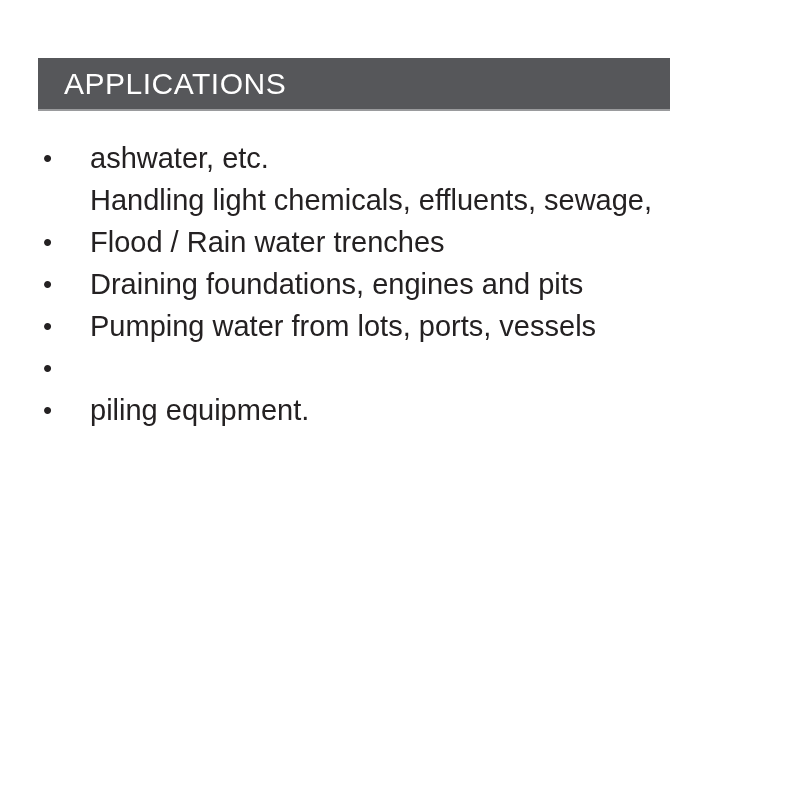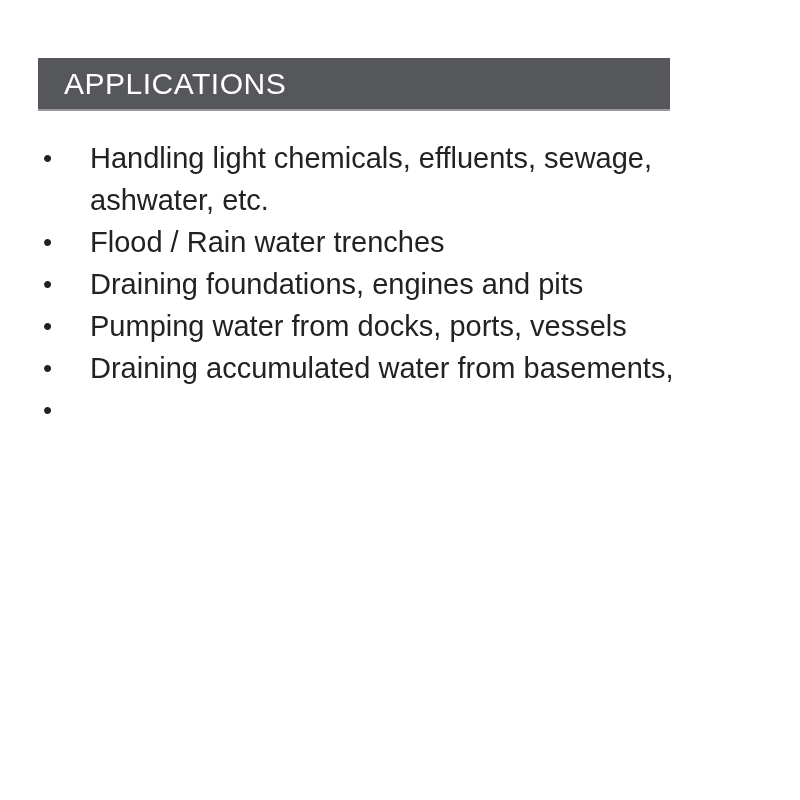--- a/index.html
+++ b/index.html
@@ -70,54 +70,54 @@
 
   <div class="header-bar">
     <span class="header-title">APPLICATIONS</span>
   </div>
 
   <div class="bullet-list">
 
     <div class="list-item">
       <span class="bullet">•</span>
       <span class="item-text">
+        <span class="line">ashwater, etc.</span>
         <span class="line">Handling light chemicals, effluents, sewage,</span>
-        <span class="line">ashwater, etc.</span>
       </span>
     </div>
 
     <div class="list-item">
       <span class="bullet">•</span>
       <span class="item-text">
         <span class="line">Flood / Rain water trenches</span>
       </span>
     </div>
 
     <div class="list-item">
       <span class="bullet">•</span>
       <span class="item-text">
         <span class="line">Draining foundations, engines and pits</span>
       </span>
     </div>
 
     <div class="list-item">
       <span class="bullet">•</span>
       <span class="item-text">
-        <span class="line">Pumping water from docks, ports, vessels</span>
-      </span>
-    </div>
-
-    <div class="list-item">
-      <span class="bullet">•</span>
-      <span class="item-text">
-        <span class="line">Draining accumulated water from basements,</span>
+        <span class="line">Pumping water from lots, ports, vessels</span>
       </span>
     </div>
 
     <div class="list-item">
       <span class="bullet">•</span>
       <span class="item-text">
       </span>
     </div>
 
+    <div class="list-item">
+      <span class="bullet">•</span>
+      <span class="item-text">
+        <span class="line">piling equipment.</span>
+      </span>
+    </div>
+
   </div>
 
 </div>
 
 </body></html>

